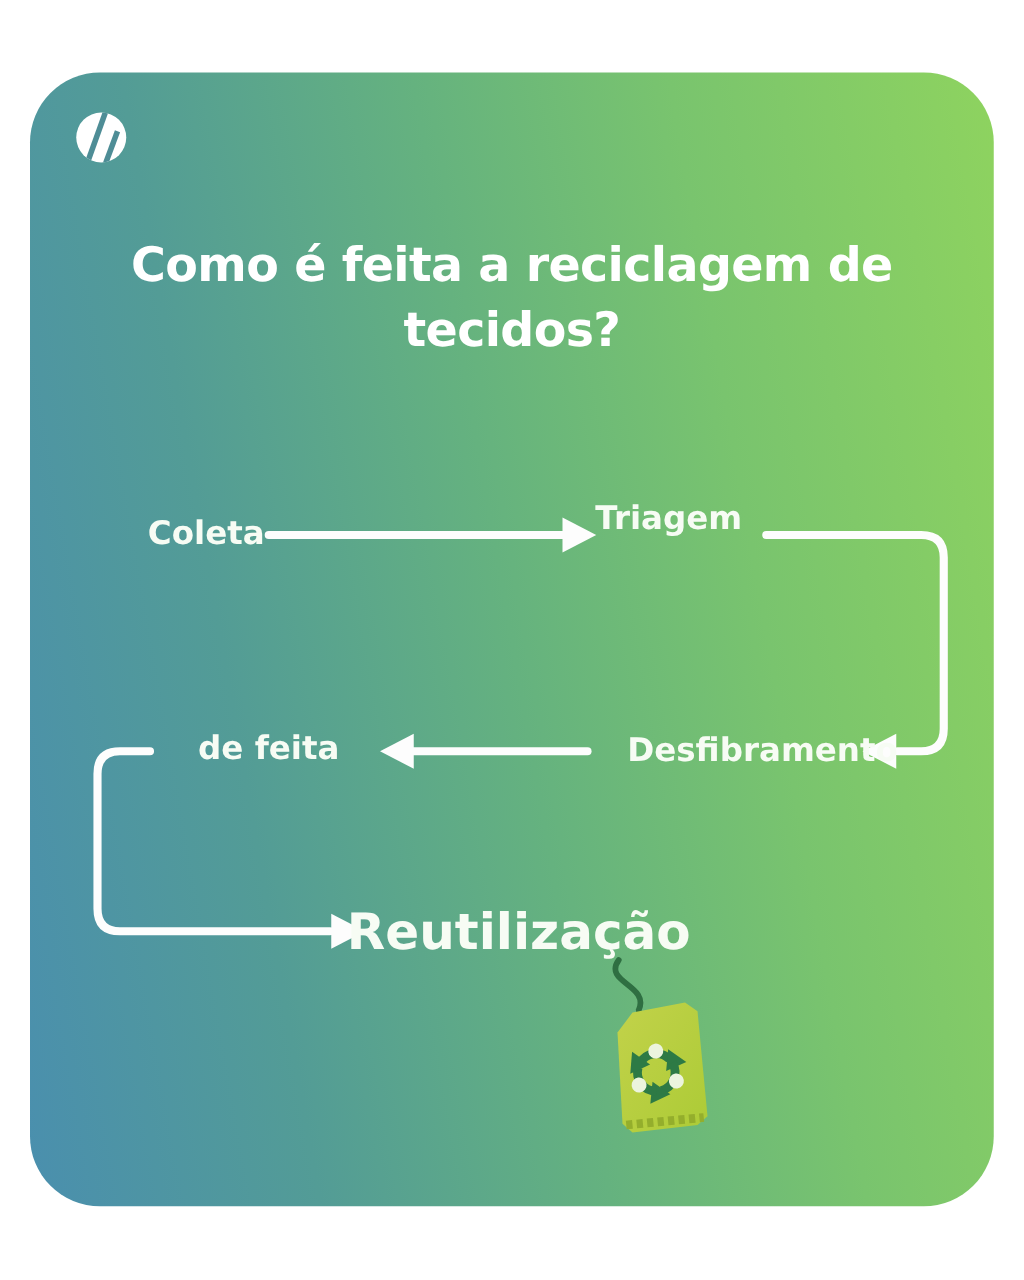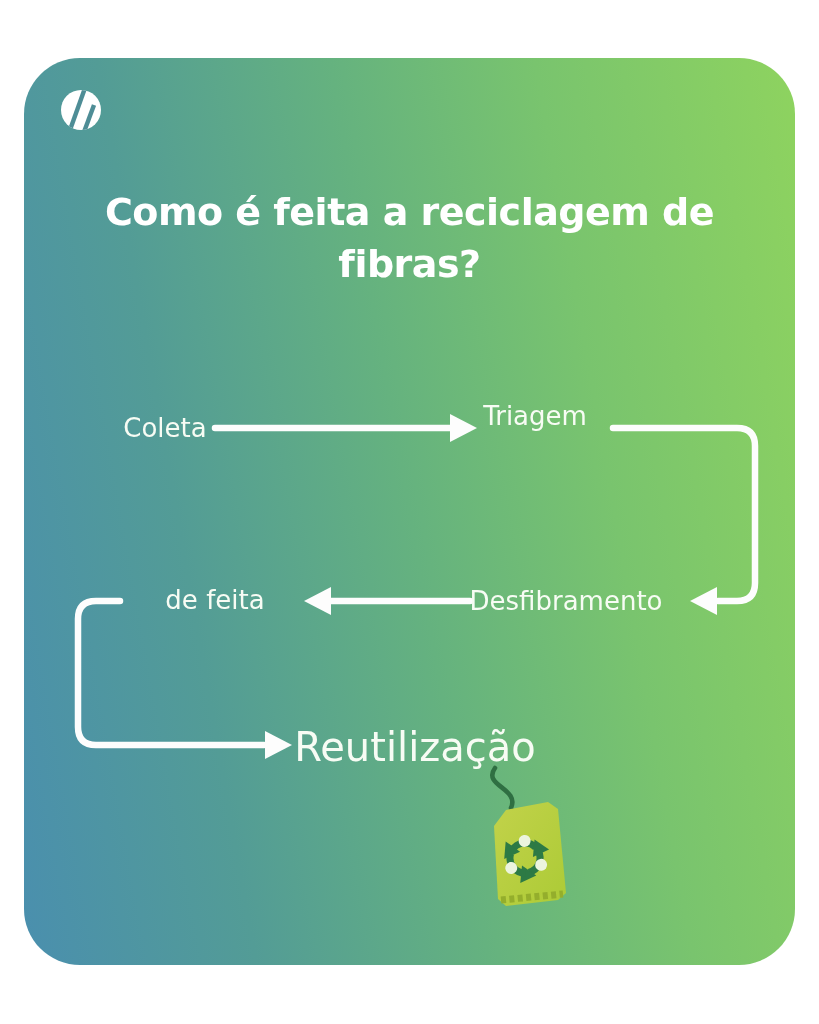--- a/index.html
+++ b/index.html
@@ -32,24 +32,25 @@
   .flow-svg { position: absolute; left: 0; top: 0; width: 771px; height: 907px; }
   .label {
     position: absolute;
     transform: translate(-50%, -50%);
     color: #f7fcf4;
     font-family: "DejaVu Sans", "Liberation Sans", sans-serif;
     font-size: 26px;
     white-space: nowrap;
     text-align: center;
     line-height: 39px;
+    font-weight: bold;
   }
   .label--coleta        { left: 141px; top: 370px; }
   .label--triagem       { left: 511px; top: 358px; }
-  .label--desfibramento { left: 542px; top: 543px; }
+  .label--desfibramento { left: 586px; top: 543px; }
   .label--reciclagem    { left: 191px; top: 542px; }
   .label--reutilizacao  { left: 391px; top: 689px; font-size: 40px; }
   .tag { position: absolute; left: 430px; top: 695px; width: 160px; height: 170px; }
 </style>
 </head>
 <body>
 
 <div class="page">
   <div class="card">
 
@@ -61,21 +62,21 @@
       </defs>
       <circle cx="24" cy="24" r="20" fill="#ffffff"></circle>
       <g clip-path="url(#logoClip)">
         <line x1="28" y1="2" x2="13" y2="44" stroke="#4e8d96" stroke-width="4.4"></line>
         <line x1="37" y1="19" x2="27" y2="46" stroke="#4e8d96" stroke-width="4.4"></line>
       </g>
     </svg>
 
     <h1 class="title">
       <span style="display:block">Como é feita a reciclagem de</span>
-      <span style="display:block">fibras?</span>
+      <span style="display:block">tecidos?</span>
     </h1>
 
     <svg class="flow-svg" viewBox="0 0 771 907">
       <g fill="none" stroke="#fdfdfd" stroke-width="6.5" stroke-linecap="round">
 
         <path d="M191 370 H426"></path>
 
         <path d="M589 370 L713 370 Q731 370 731 388 L731 525 Q731 543 713 543 L694 543"></path>
 
         <path d="M446 543 H304"></path>

